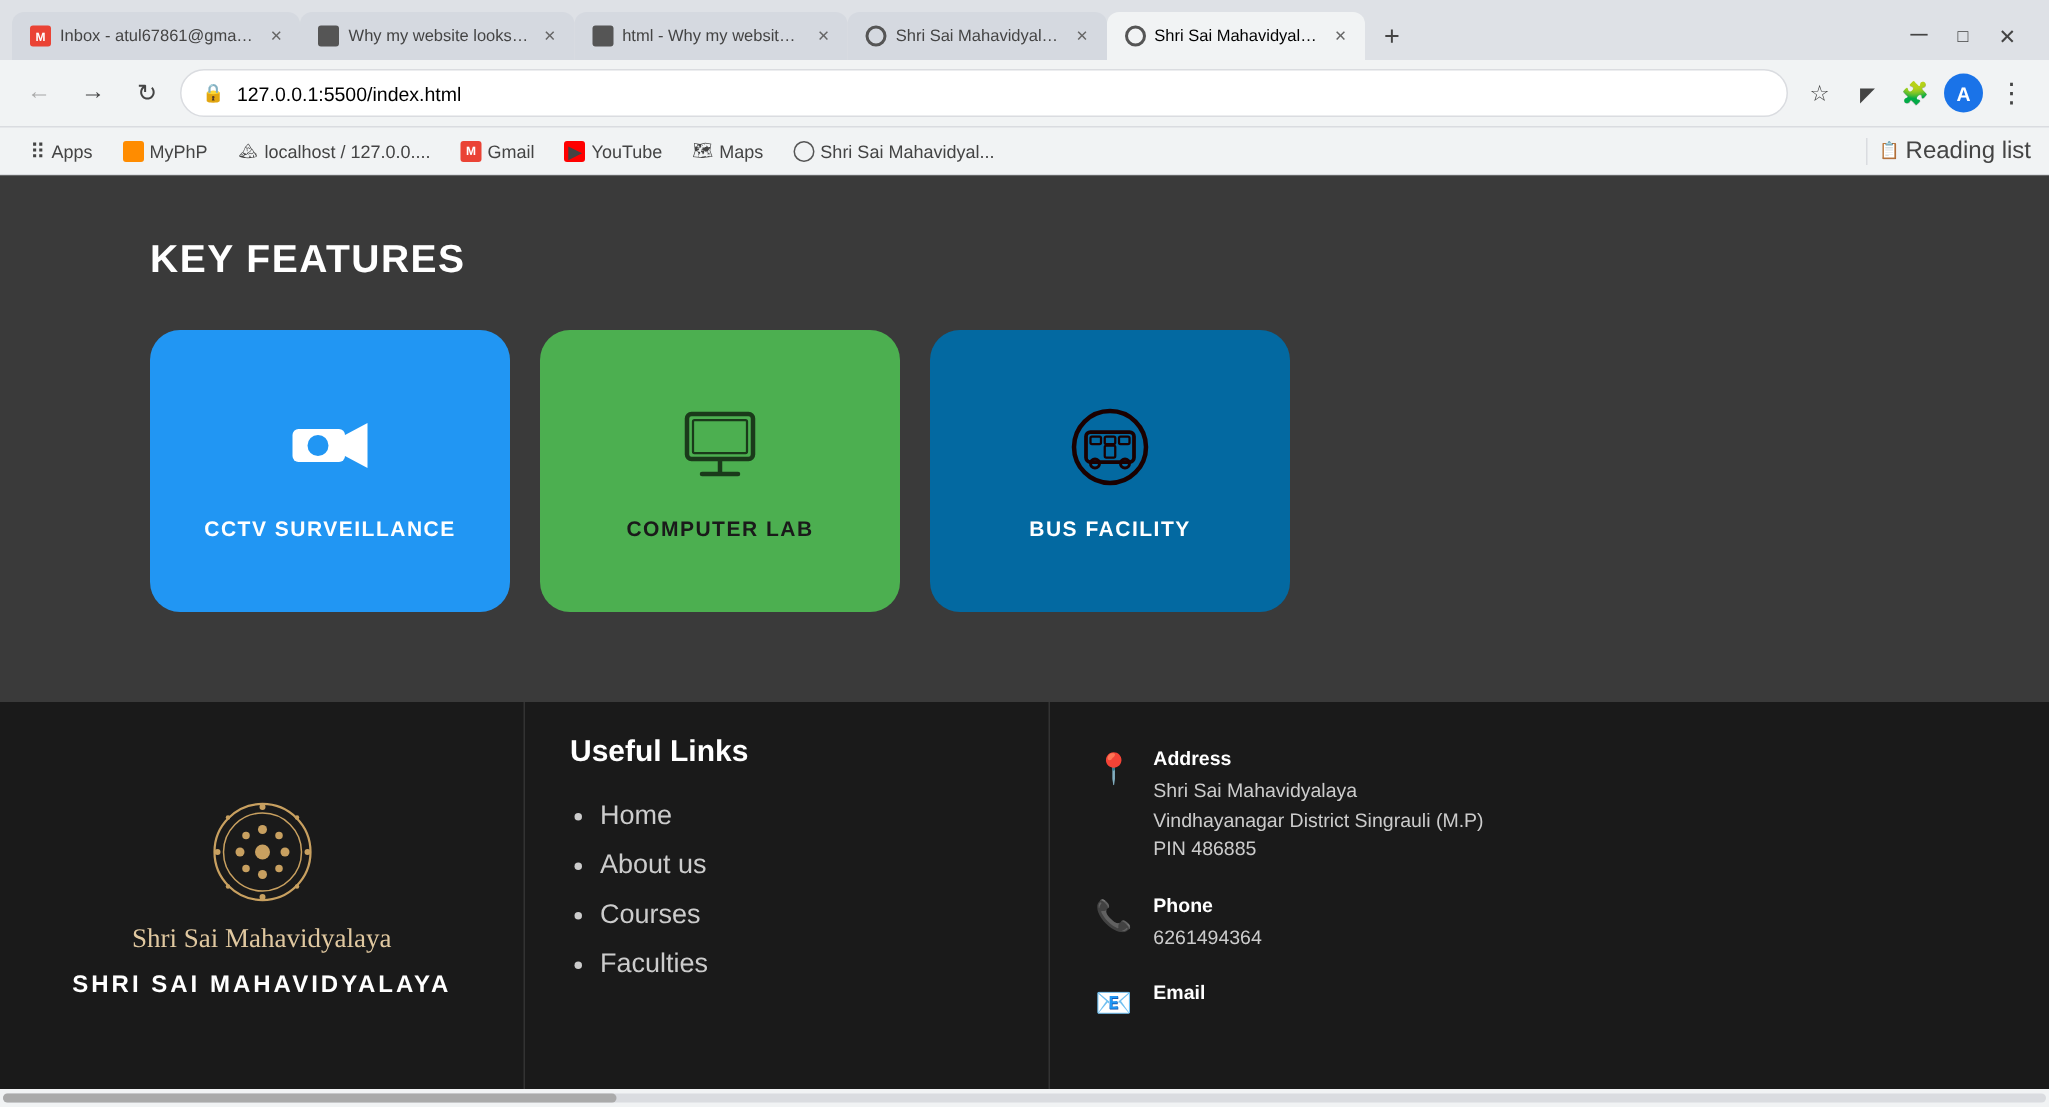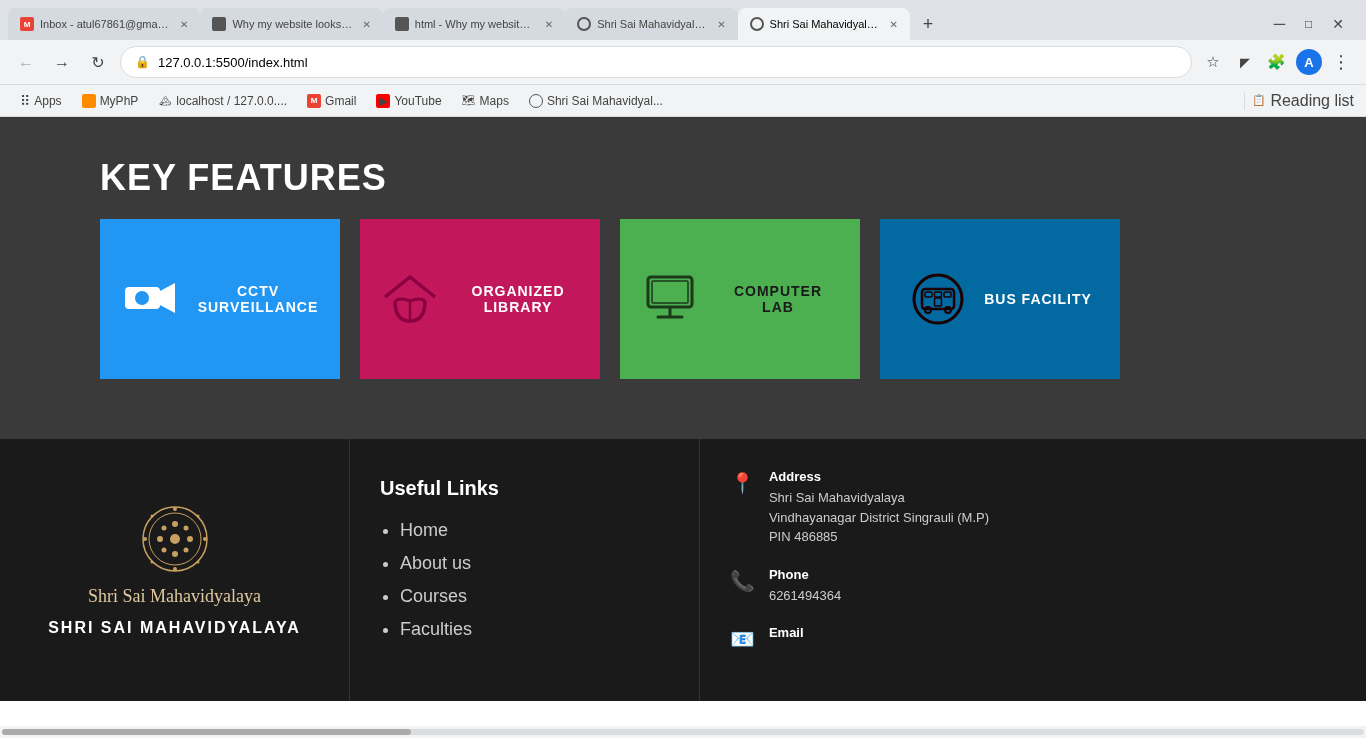--- a/index.html
+++ b/index.html
@@ -168,38 +168,38 @@
       min-height: 400px;
     }
 
     
     .key-features {
       background: #3a3a3a;
       padding: 40px 100px 60px 100px;
       color: white;
     }
     .key-features-title {
-      font-size: 36px;
+      font-size: 26px;
       font-weight: bold;
       color: white;
-      margin-bottom: 20px;
+      margin-bottom: 32px;
       letter-spacing: 1px;
     }
     .features-grid {
       display: flex;
       gap: 20px;
       justify-content: flex-start;
     }
     .feature-card {
       flex: 1;
       max-width: 240px;
-      border-radius: 0;
-      padding: 34px 20px;
-      display: flex;
-      flex-direction: row;
+      border-radius: 20px;
+      padding: 48px 20px;
+      display: flex;
+      flex-direction: column;
       align-items: center;
       justify-content: center;
       min-height: 160px;
       cursor: pointer;
       gap: 16px;
     }
     .feature-card.blue { background: #2196f3; }
     .feature-card.pink { background: #c2185b; }
     .feature-card.green { background: #4caf50; }
     .feature-card.red { background: #0369a1; }
@@ -247,21 +247,21 @@
     }
     .footer-school-name-bold {
       color: white;
       font-size: 16px;
       font-weight: bold;
       letter-spacing: 2px;
       text-align: center;
     }
     .footer-col-2 {
       width: 350px;
-      padding: 38px 30px;
+      padding: 22px 30px;
       border-right: 1px solid #333;
     }
     .footer-col-2 h3 {
       color: white;
       font-size: 20px;
       margin-bottom: 20px;
     }
     .footer-col-2 ul {
       list-style: disc;
       padding-left: 20px;
@@ -442,36 +442,20 @@
             <rect x="5" y="18" width="35" height="22" rx="4" fill="white"></rect>
 
             <circle cx="22" cy="29" r="8" fill="#2196f3" stroke="white" stroke-width="2"></circle>
 
             <polygon points="40,22 55,14 55,44 40,36" fill="white"></polygon>
           </svg>
         </div>
         <span class="feature-label">CCTV SURVEILLANCE</span>
       </div>
 
-      <div class="feature-card pink">
-        <div class="feature-icon">
-          <svg viewBox="0 0 60 60" fill="none" xmlns="http://www.w3.org/2000/svg">
-
-            <polyline points="5,28 30,8 55,28" stroke="#8B0040" stroke-width="3.5" fill="none" stroke-linejoin="round"></polyline>
-
-            <path d="M15 32 Q15 52 30 52 Q45 52 45 32" stroke="#8B0040" stroke-width="3.5" fill="none"></path>
-            <path d="M30 32 L30 52" stroke="#8B0040" stroke-width="2.5"></path>
-
-            <path d="M15 32 Q20 28 30 32" stroke="#8B0040" stroke-width="3" fill="none"></path>
-
-            <path d="M45 32 Q40 28 30 32" stroke="#8B0040" stroke-width="3" fill="none"></path>
-          </svg>
-        </div>
-        <span class="feature-label">ORGANIZED LIBRARY</span>
-      </div>
 
       <div class="feature-card green">
         <div class="feature-icon">
           <svg viewBox="0 0 60 60" fill="none" xmlns="http://www.w3.org/2000/svg">
 
             <rect x="8" y="8" width="44" height="30" rx="3" stroke="#1a3a1a" stroke-width="3" fill="none"></rect>
 
             <line x1="30" y1="38" x2="30" y2="48" stroke="#1a3a1a" stroke-width="3"></line>
 
             <line x1="18" y1="48" x2="42" y2="48" stroke="#1a3a1a" stroke-width="3" stroke-linecap="round"></line>

